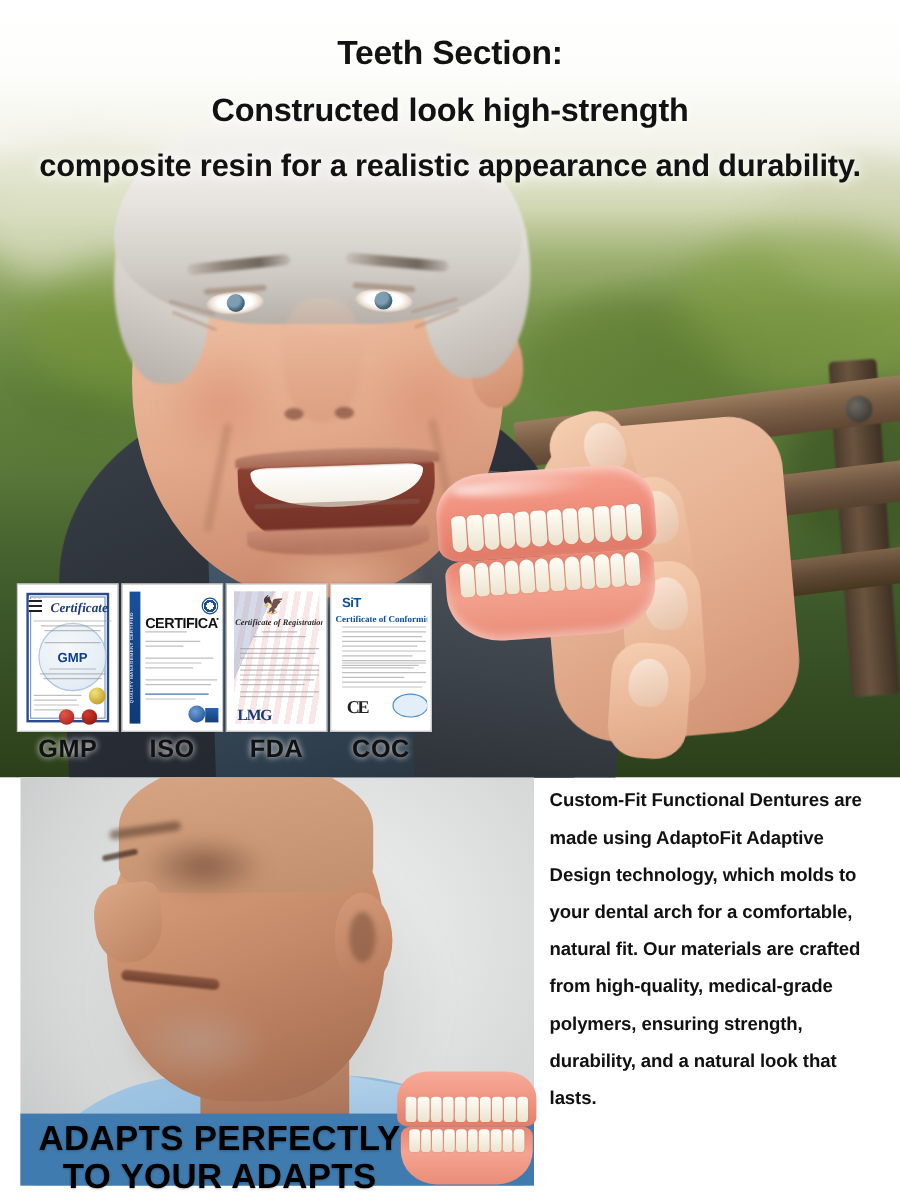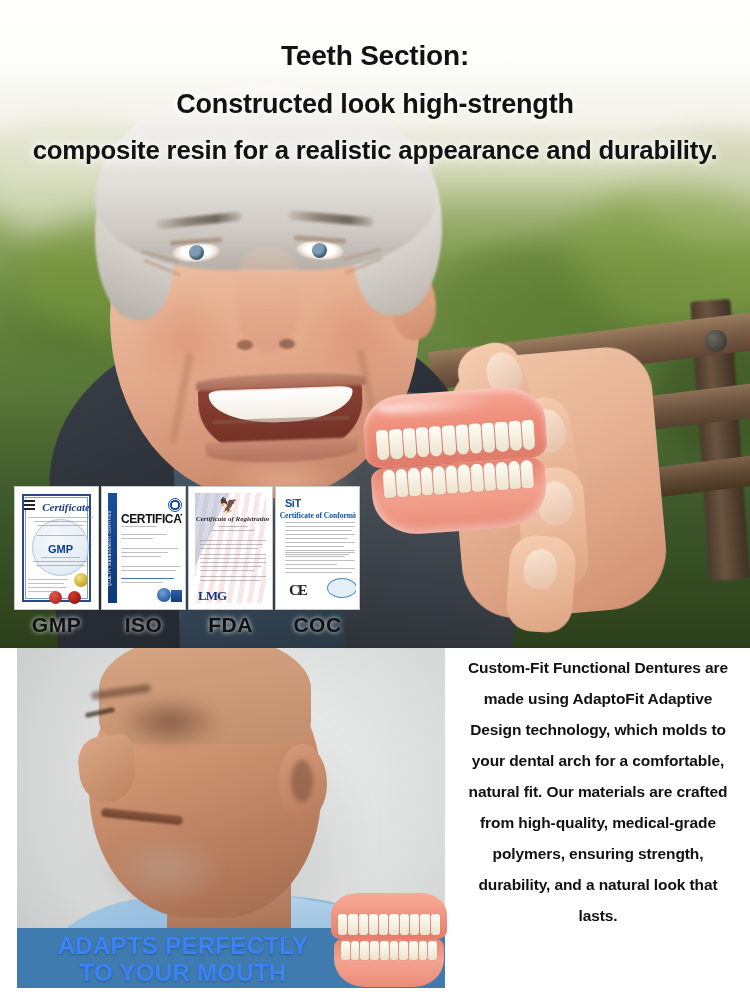--- a/index.html
+++ b/index.html
@@ -165,21 +165,21 @@
   .tr-low { left:16px; top:74px; width:150px; }
   .tooth { flex:1; background:linear-gradient(180deg,#fffdf6,#ece3cf); border-radius:4px 4px 6px 6px;
            box-shadow:0 0 1px rgba(120,100,80,.45); }
   .tr-up .tooth { height:30px; }
   .tr-low .tooth { height:28px; border-radius:6px 6px 4px 4px; }
   .denture-gloss { position:absolute; left:14px; top:6px; width:120px; height:14px; border-radius:50%;
            background:linear-gradient(90deg,rgba(255,255,255,.75),rgba(255,255,255,0)); filter:blur(3px); }
 
   
   .headline { position:absolute; left:0; top:0; width:750px; text-align:center; z-index:8;
-              padding-top:38px; }
+              padding-top:26px; }
   .hl-line { color:#121212; font-weight:bold; letter-spacing:-.2px; line-height:1.28;
              text-shadow:0 0 7px rgba(255,255,255,.95), 0 0 16px rgba(255,255,255,.85); }
   .hl1 { font-size:28px; }
   .hl2 { font-size:27px; margin-top:13px; }
   .hl3 { font-size:26px; margin-top:13px; transform:scaleX(.99); }
 
   
   .certs { position:absolute; left:15px; top:487px; width:345px; height:150px; z-index:9;
            display:flex; gap:4px; align-items:flex-start; }
   .cert-col { width:83px; }
@@ -295,40 +295,40 @@
   .bp-mouth { position:absolute; left:84px; top:164px; width:82px; height:9px; border-radius:8px;
            background:linear-gradient(180deg,#8c5740,#6f4230); transform:rotate(6deg); filter:blur(.8px); }
   .bp-jaw { position:absolute; left:86px; top:176px; width:130px; height:84px;
            background:radial-gradient(ellipse, rgba(196,140,110,.45), rgba(196,140,110,0) 72%); filter:blur(5px); }
   .bp-stubble { position:absolute; left:88px; top:186px; width:120px; height:70px; border-radius:45%;
            background:radial-gradient(ellipse, rgba(175,170,165,.35), rgba(175,170,165,0) 70%); filter:blur(4px); }
 
   .banner { position:absolute; left:17px; top:928px; width:428px; height:60px;
             background:#3f7bae; z-index:6; }
   .banner-text { position:absolute; left:17px; top:928px; width:428px; height:60px; z-index:8;
-            color:#3b82f6; font-size:24px; font-weight:bold; line-height:1.12;
+            color:#000000; font-size:29px; font-weight:bold; line-height:1.12;
             text-align:center; padding:5px 96px 0 0; letter-spacing:.3px;
             text-shadow:0 1px 2px rgba(0,0,0,.25); }
 
   .denture2 { position:absolute; left:331px; top:893px; width:116px; height:98px; z-index:9; }
   .d2-gum-up { position:absolute; left:0; top:0; width:116px; height:46px;
             background:linear-gradient(180deg,#f7ab98,#ef9380 55%,#e37d6b);
             border-radius:26px 26px 10px 10px / 22px 22px 8px 8px; }
   .d2-gum-low { position:absolute; left:3px; top:46px; width:110px; height:48px;
             background:linear-gradient(180deg,#e98673,#f4a491 45%,#ea8c78);
             border-radius:8px 8px 30px 30px / 8px 8px 28px 28px; }
   .d2-tr { position:absolute; display:flex; gap:1px; }
   .d2-up { left:7px; top:21px; width:102px; }
   .d2-low { left:10px; top:48px; width:96px; }
   .d2-tr .tooth { border-radius:3px; }
   .d2-up .tooth { height:21px; }
   .d2-low .tooth { height:19px; }
 
   .body-copy { position:absolute; left:458px; top:652px; width:280px;
-            font-size:15.5px; font-weight:bold; color:#111; line-height:2.0; letter-spacing:-.1px;text-align:center; }
+            font-size:15.5px; font-weight:bold; color:#111; line-height:2.0; letter-spacing:-.1px; }
 </style>
 </head>
 <body>
 
 <div id="page">
 
   <div class="hero">
     <div class="hero-bg"></div>
     <div class="blob b5"></div>
     <div class="blob b4"></div>
@@ -578,21 +578,21 @@
     <div class="bp-lash"></div>
     <div class="bp-nose"></div>
     <div class="bp-jaw"></div>
     <div class="bp-stubble"></div>
     <div class="bp-mouth"></div>
   </div>
 
   <div class="banner"></div>
   <div class="banner-text">
     <div>ADAPTS PERFECTLY</div>
-    <div>TO YOUR MOUTH</div>
+    <div>TO YOUR ADAPTS</div>
   </div>
 
   <div class="denture2">
     <div class="d2-gum-up"></div>
     <div class="d2-gum-low"></div>
     <div class="d2-tr d2-up">
       <i class="tooth"></i>
         <i class="tooth"></i>
         <i class="tooth"></i>
         <i class="tooth"></i>

